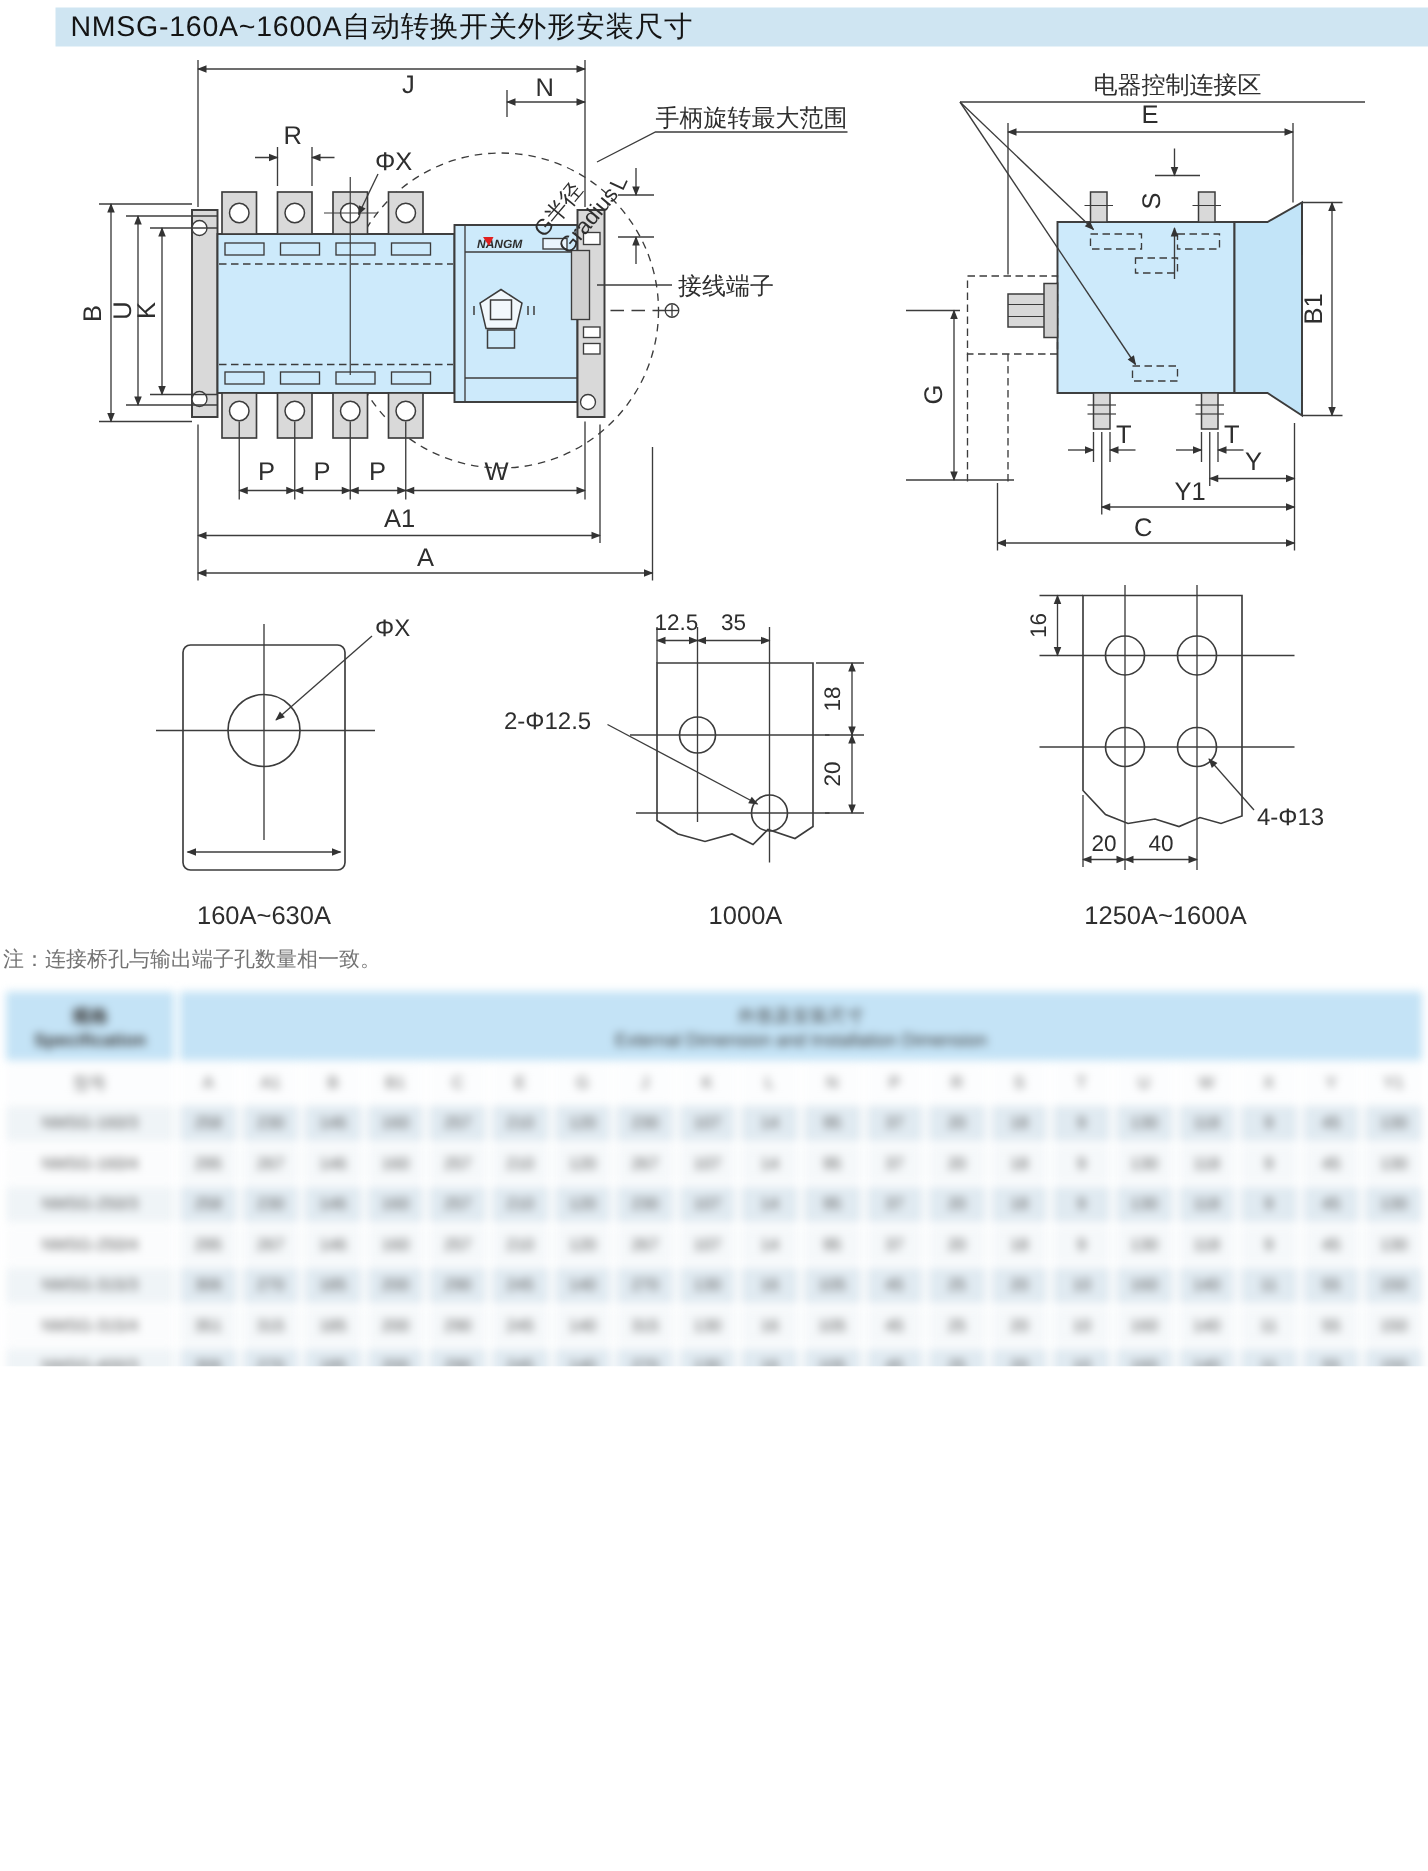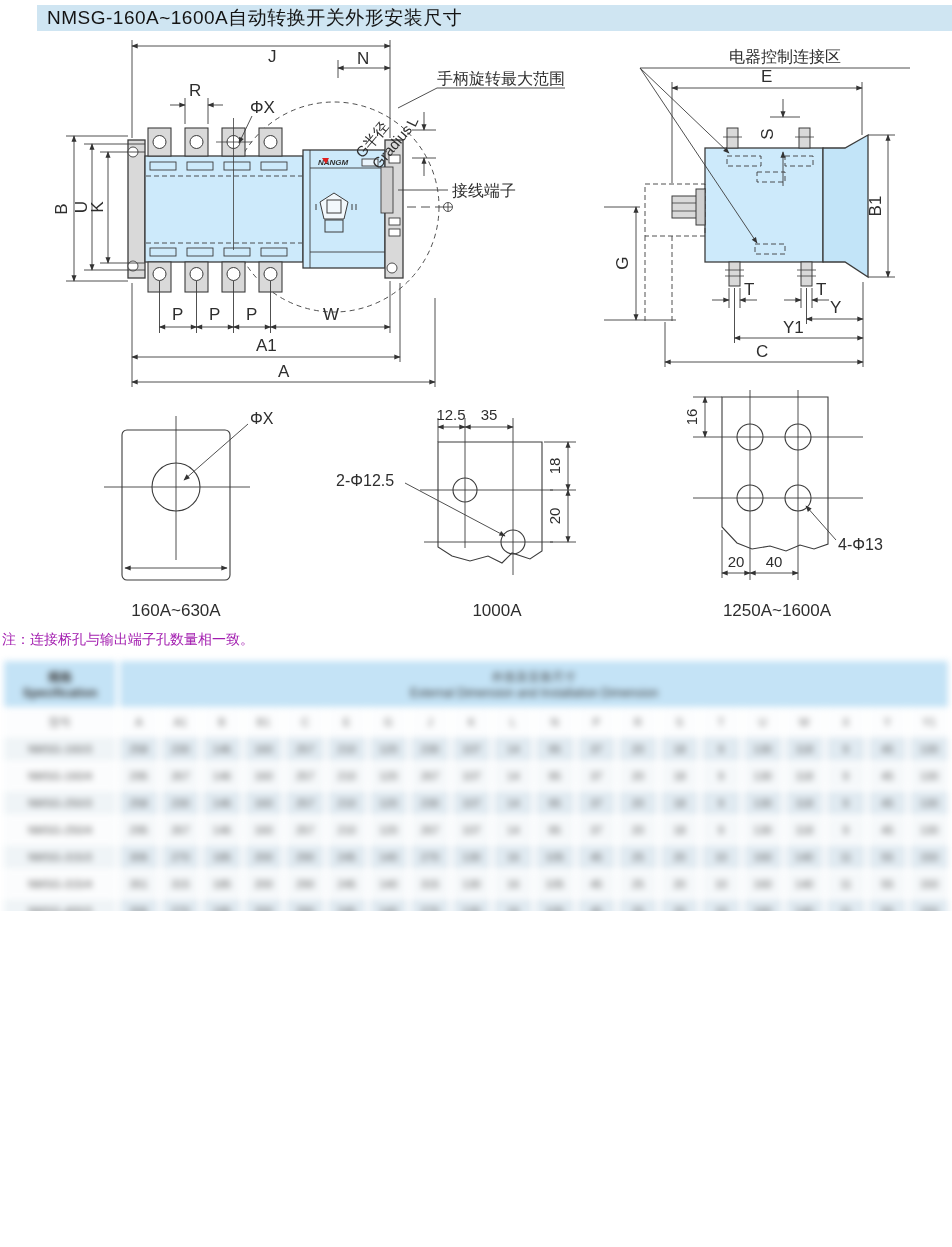--- a/index.html
+++ b/index.html
@@ -3,21 +3,21 @@
 <meta charset="utf-8">
 <style>
   html,body{margin:0;padding:0;}
   .page{position:relative;width:952px;height:911px;background:#ffffff;overflow:hidden;
         font-family:"Liberation Sans","DejaVu Sans",sans-serif;text-decoration:underline;}
   .titlebar{position:absolute;left:37px;top:5px;width:915px;height:26px;background:#cfe5f2;
             display:flex;align-items:center;padding-left:10px;box-sizing:border-box;
             font-size:19px;color:#141414;letter-spacing:0.5px;}
   svg.draw{position:absolute;left:0;top:31px;}
   svg.draw text{font-family:"Liberation Sans","DejaVu Sans",sans-serif;fill:#2e2e2e;}
-  .note{position:absolute;left:2px;top:631px;font-size:14px;color:#a21caf;}
+  .note{position:absolute;left:2px;top:631px;font-size:14px;color:#737373;}
   .tablewrap{position:absolute;left:0;top:658px;width:952px;height:589px;overflow:hidden;
              filter:blur(3px);}
   table.spec{border-collapse:separate;border-spacing:4px 3px;width:100%;table-layout:fixed;
              font-size:11px;color:#5a5a5a;}
   table.spec th,table.spec td{padding:0;text-align:center;overflow:hidden;white-space:nowrap;}
   th.spec-head{background:#c4e3f6;height:46px;color:#3e3e3e;font-weight:bold;font-size:12px;}
   th.dims-head{background:#c4e3f6;height:46px;color:#3e3e3e;font-weight:normal;font-size:12px;}
   tr.letters td{background:#fcfdfe;height:24px;color:#6a6a6a;}
   tr.data-odd td{background:#e0eaf1;height:24px;}
   tr.data-even td{background:#f5f8fa;height:24px;}

